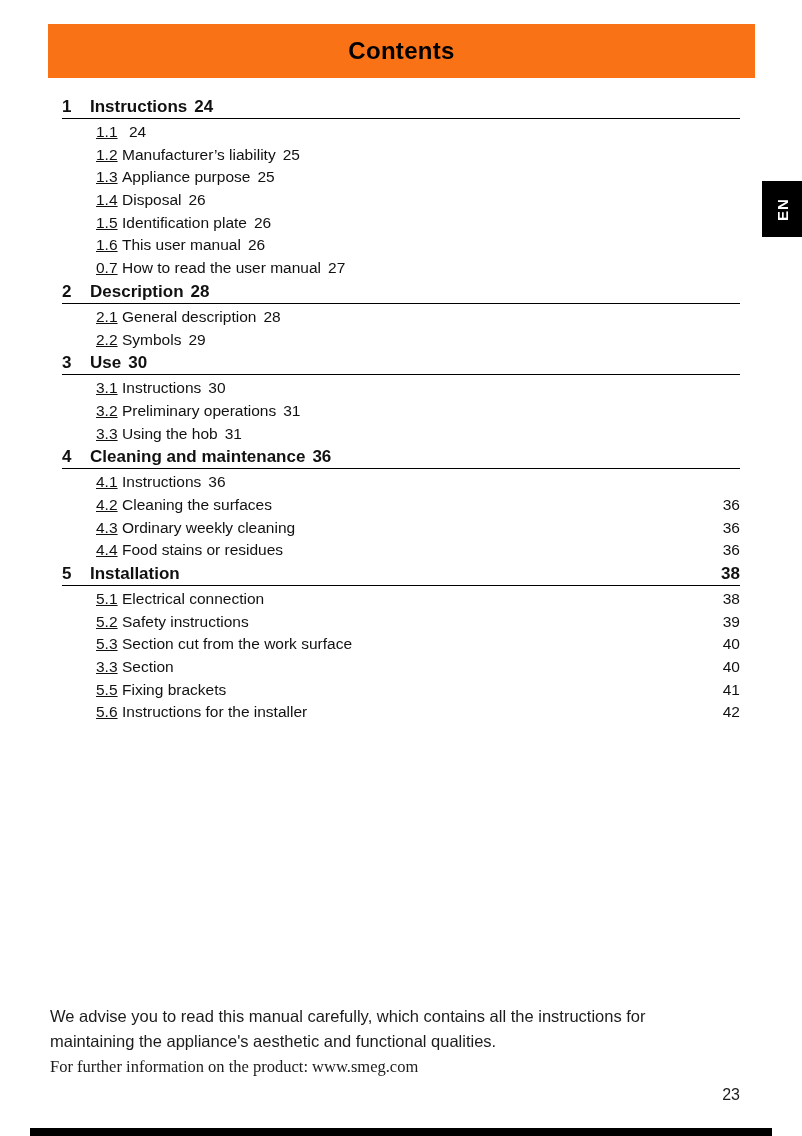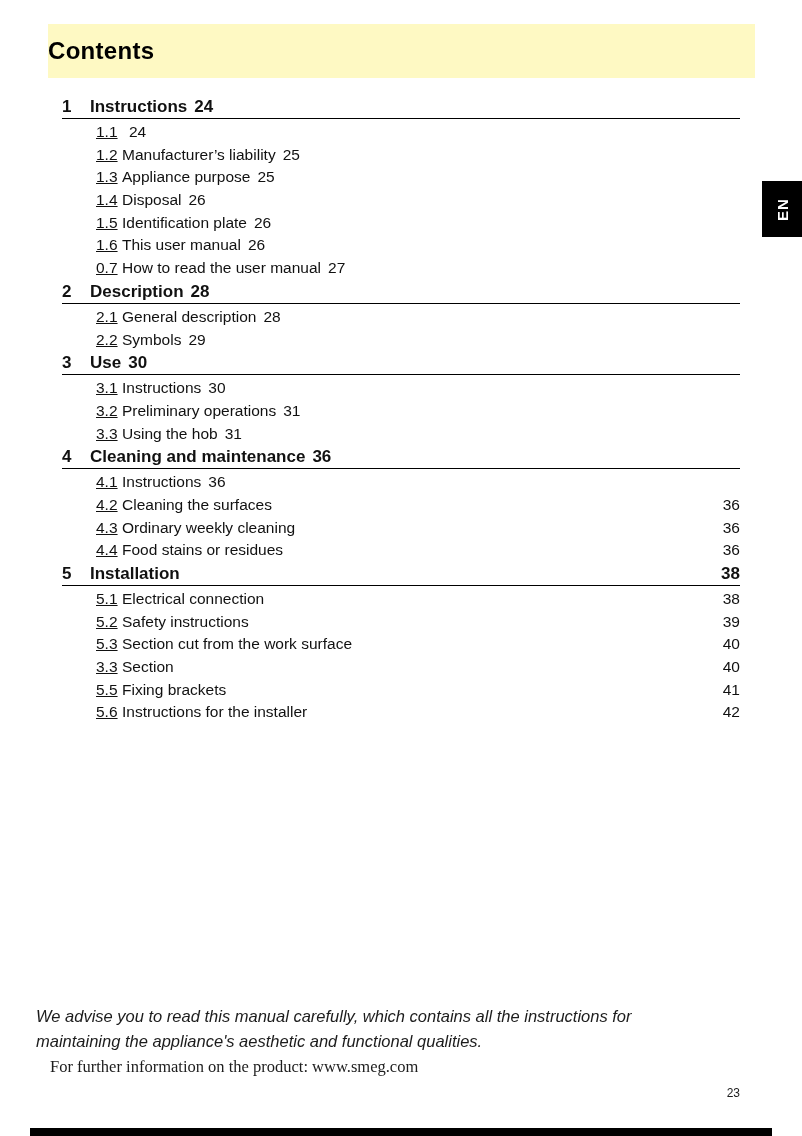--- a/index.html
+++ b/index.html
@@ -13,24 +13,24 @@
     overflow: hidden;
     color: #111;
     margin: 0 auto;
   }
   .header-bar {
     position: absolute;
     top: 24px;
     left: 48px;
     width: 707px;
     height: 54px;
-    background: #fef9c3;
+    background: #f97316;
     display: flex;
     align-items: center;
-    justify-content: flex-start;
+    justify-content: center;
   }
   .header-bar .title {
     font-size: 24px;
     font-weight: bold;
     color: #000;
     letter-spacing: 0.3px;
   }
   .lang-tab {
     position: absolute;
     top: 181px;
@@ -76,42 +76,41 @@
     height: 22.7px;
     line-height: 22.7px;
     font-size: 15.5px;
     padding-left: 34px;
   }
   .item-row .num { width: 26px; flex: 0 0 auto; text-decoration: underline; }
   .page-no { margin-left: 7px; }
   .page-no.right { margin-left: auto; }
   .footer-note {
     position: absolute;
-    left: 36px;
+    left: 50px;
     top: 1004px;
     width: 655px;
     font-size: 16.5px;
     line-height: 25px;
     color: #1c1c1c;
-    font-style: italic;
   }
   .footer-info {
     position: absolute;
     left: 50px;
     top: 1057px;
     width: 655px;
     font-size: 16.5px;
     color: #1c1c1c;
     font-family: Liberation Serif, serif;
   }
   .page-number {
     position: absolute;
     top: 1086px;
     right: 62px;
-    font-size: 12px;
+    font-size: 16px;
     color: #1c1c1c;
   }
   .bottom-bar {
     position: absolute;
     bottom: 0;
     left: 30px;
     width: 742px;
     height: 8px;
     background: #000;
   }

